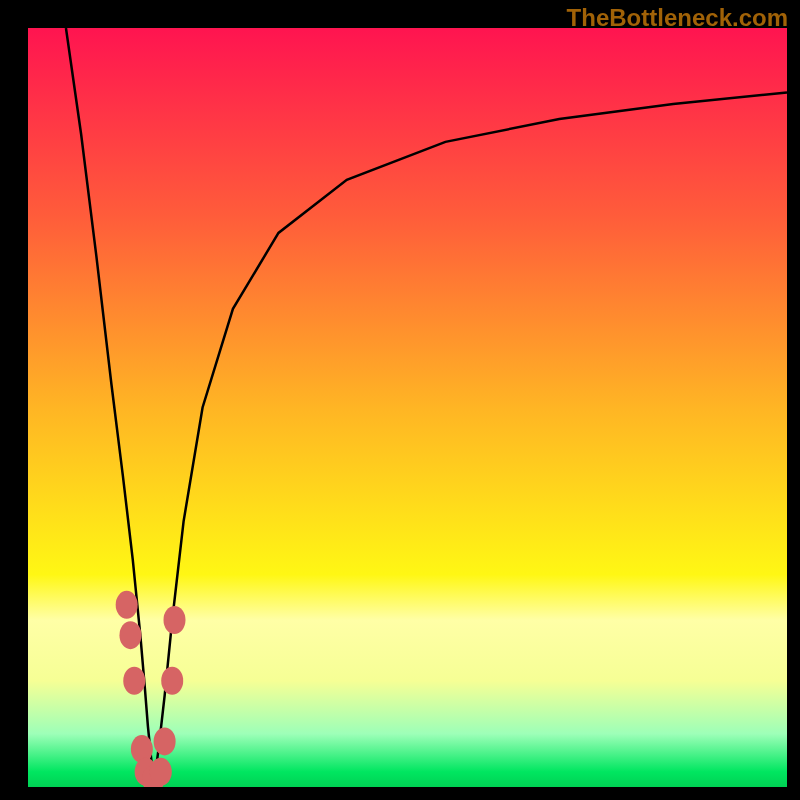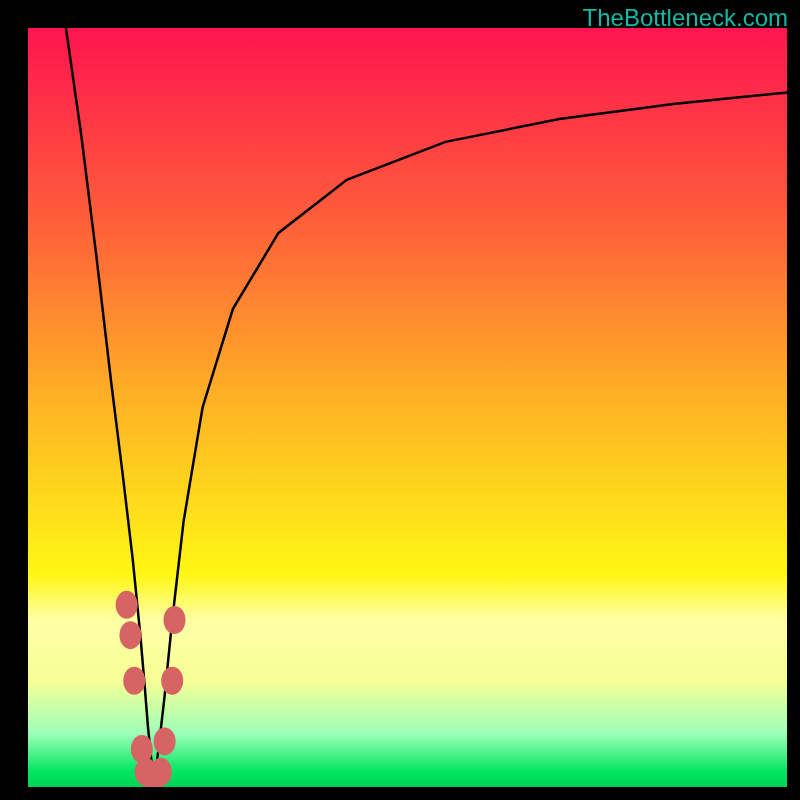--- a/index.html
+++ b/index.html
@@ -22,22 +22,22 @@
     top: 28px;
     width: 759px;
     height: 759px;
   }
   .watermark {
     position: absolute;
     top: 4px;
     right: 12px;
     font-family: Arial, Helvetica, sans-serif;
     font-size: 24px;
-    font-weight: 400;
-    color: #14b8a6;
+    font-weight: 700;
+    color: #a16207;
     letter-spacing: 0px;
   }
 </style>
 </head>
 <body>
 
 <div class="frame">
   <svg class="plot-area" viewBox="0 0 759 759" preserveAspectRatio="none">
     <defs>
       <linearGradient id="bg-grad" x1="0" y1="0" x2="0" y2="1">

